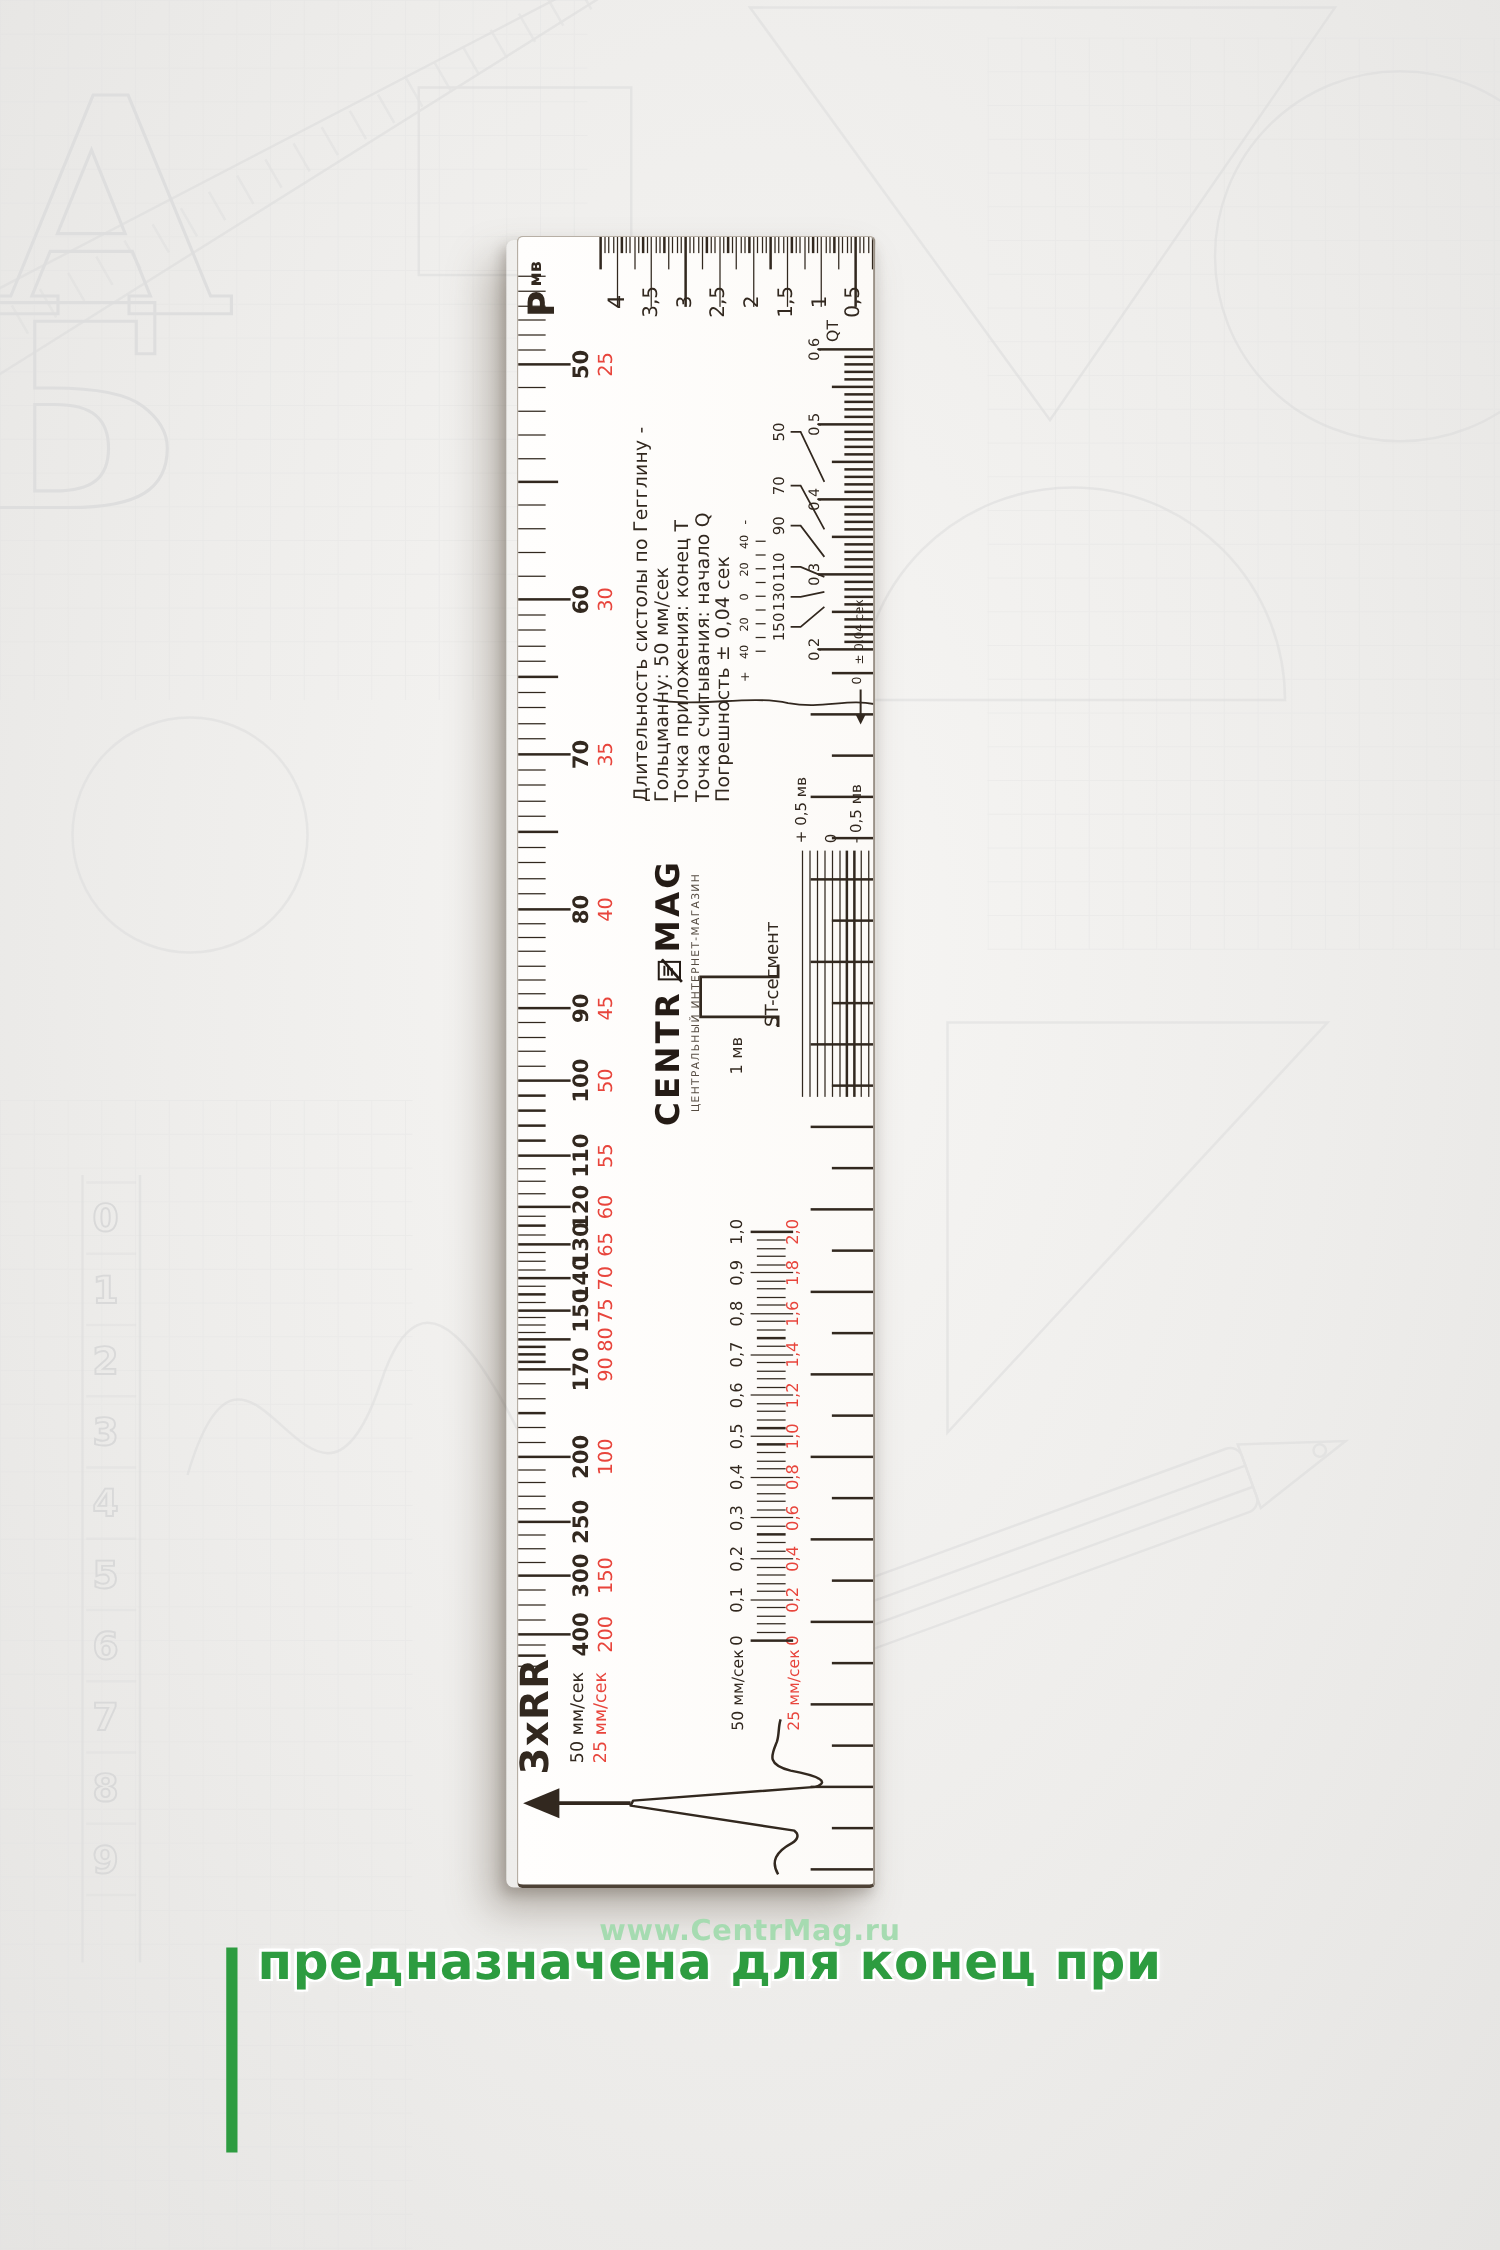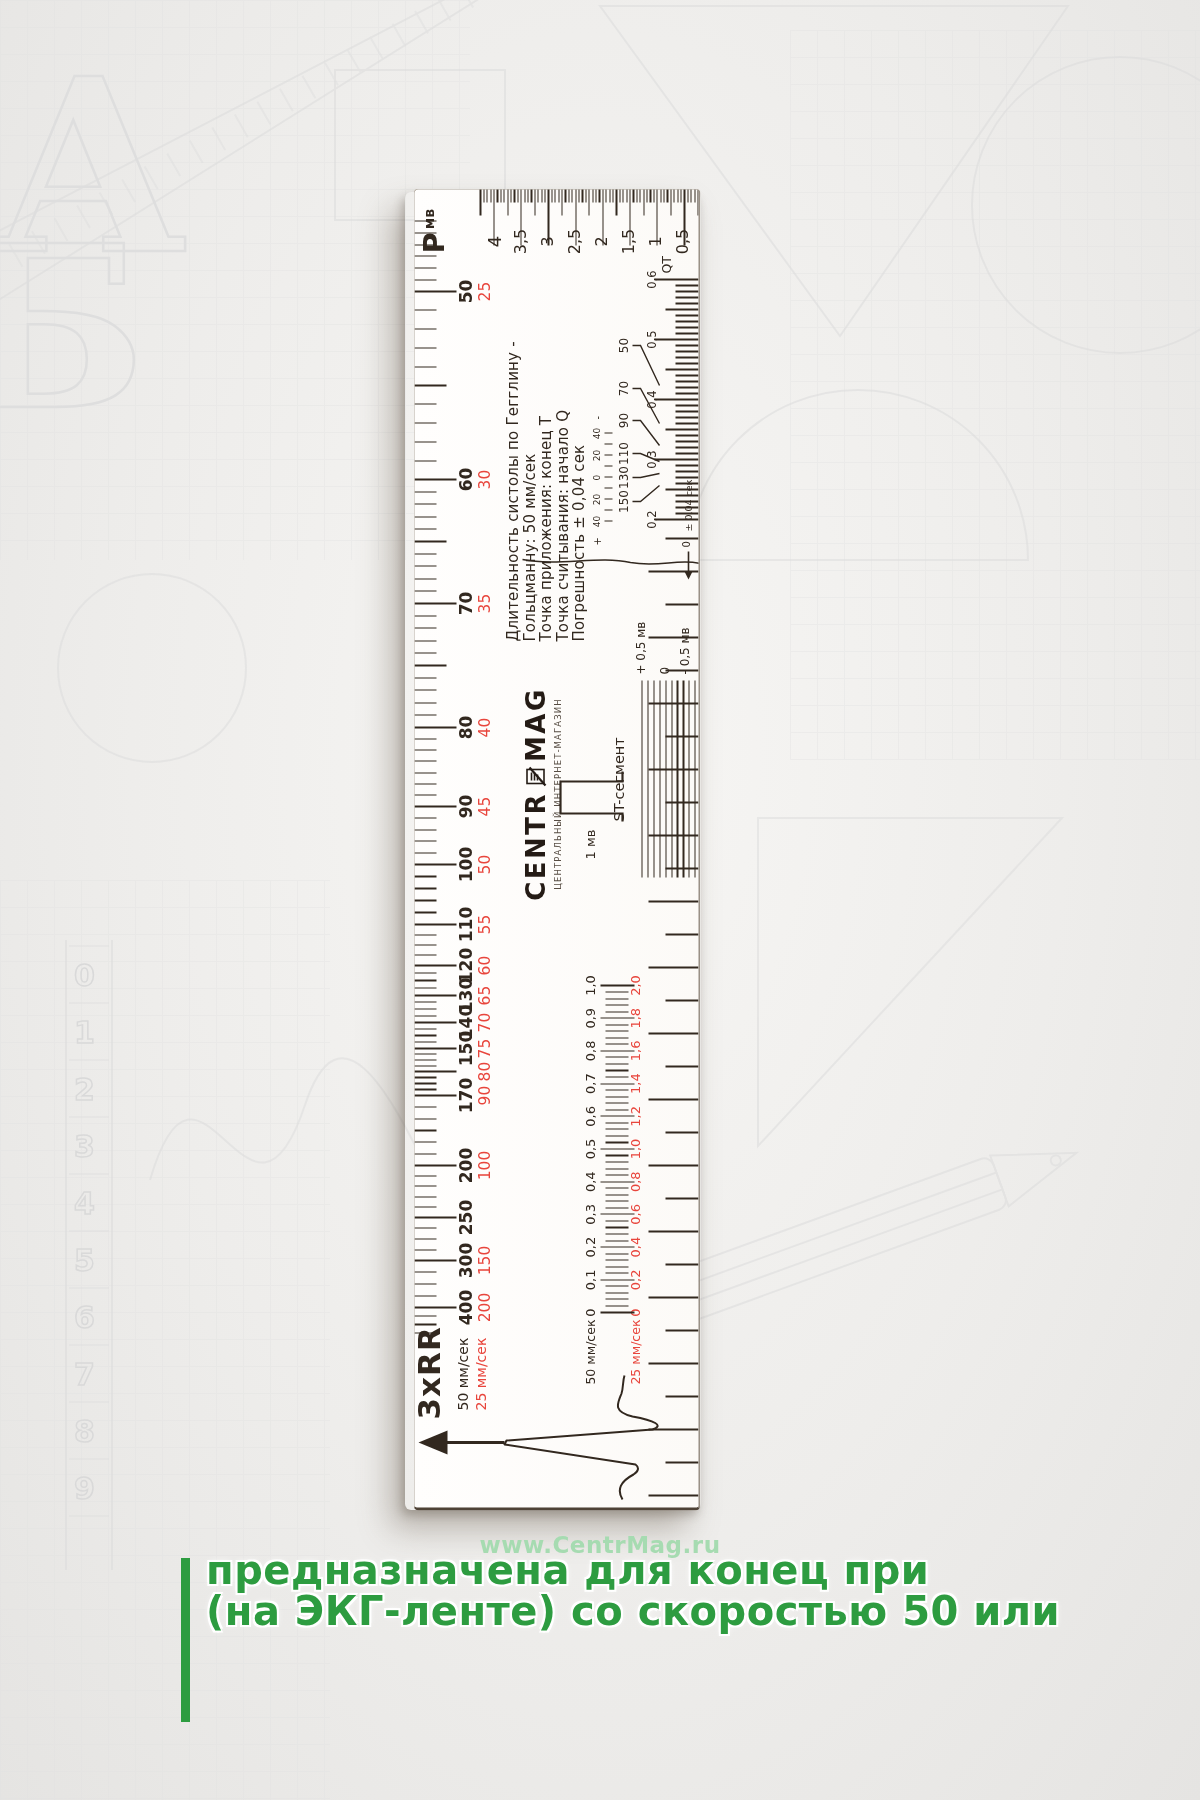--- a/index.html
+++ b/index.html
@@ -548,15 +548,14 @@
         <div class="tk" style="left: 902.35px; bottom: 0px; width: 1.3px; height: 33px;"></div>
         <div class="tk" style="left: 935.35px; bottom: 0px; width: 1.3px; height: 50px;"></div>
         <div class="tk" style="left: 968.35px; bottom: 0px; width: 1.3px; height: 33px;"></div>
       </div>
   </div>
 
   <div id="site-url">www.CentrMag.ru</div>
   <div id="accent-bar"></div>
   <div id="headline">
     <div>предназначена для конец при</div>
-    <div>(на ЭКГ-ленте) со скоростью 50 или</div>
   </div>
 </div>
 
 </body></html>

